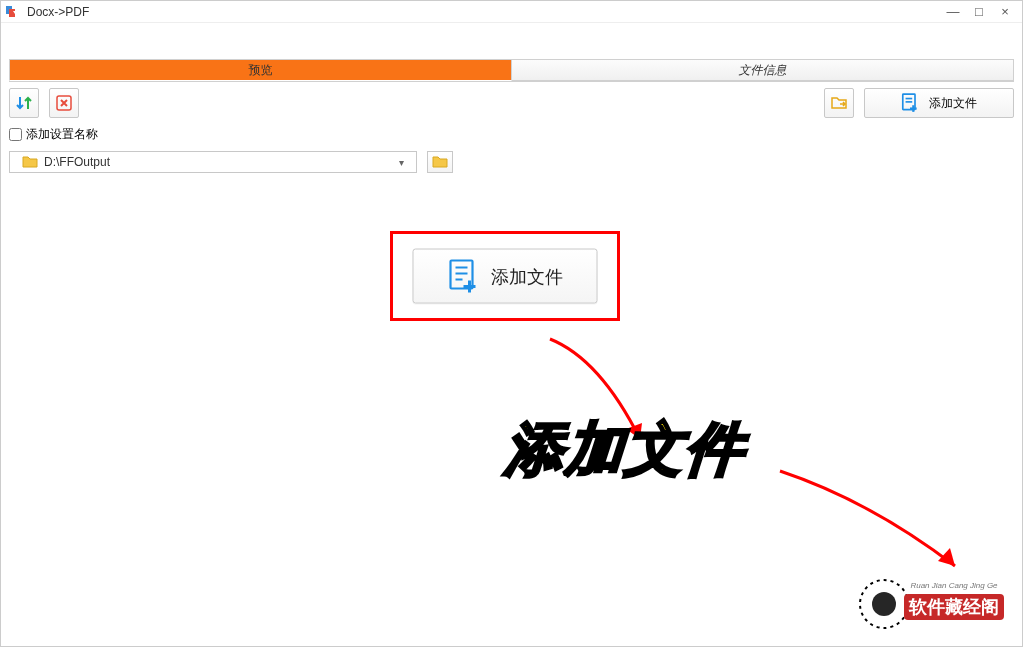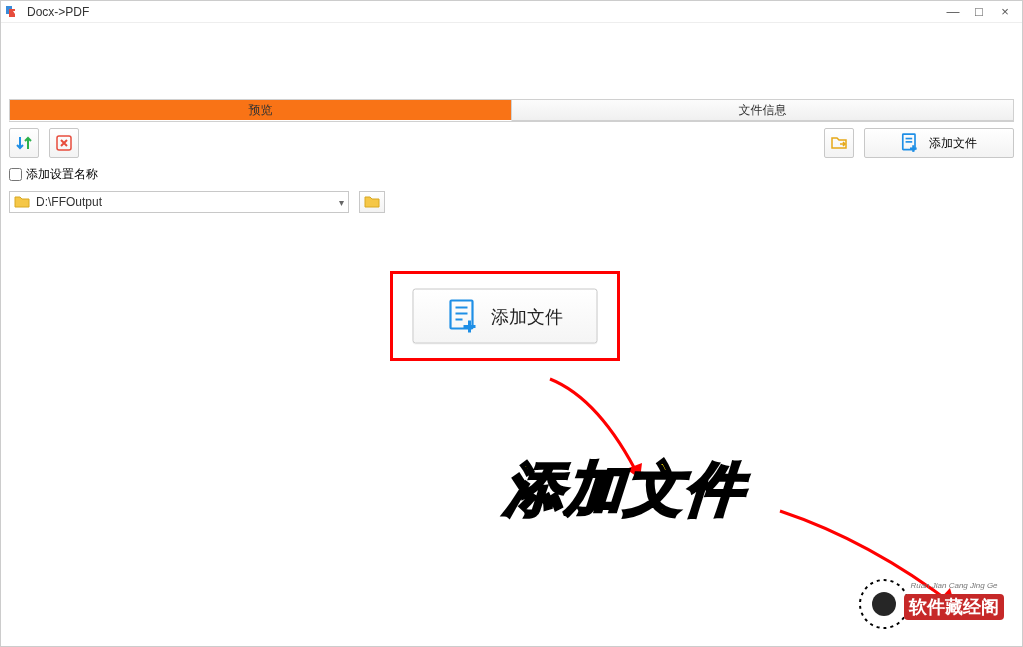--- a/index.html
+++ b/index.html
@@ -5,21 +5,21 @@
 * { box-sizing: border-box; margin: 0; padding: 0; }
 body {
   font-family: "Microsoft YaHei", "SimSun", Arial, sans-serif;
   font-size: 12px;
   background: #fff;
   width: 1023px;
   height: 647px;
   overflow: hidden;
   position: relative;
 }
-.window { width: 100%; height: 100%; display: flex; flex-direction: column; border: 1px solid #ccc; gap: 40px; }
+.window { width: 100%; height: 100%; display: flex; flex-direction: column; border: 1px solid #ccc; }
 .titlebar {
   height: 22px;
   display: flex;
   align-items: center;
   padding: 0 4px;
   background: #fff;
   border-bottom: 1px solid #eee;
 }
 .titlebar .app-icon { width: 16px; height: 16px; margin-right: 6px; }
 .titlebar .title { flex: 0 0 auto; color: #333; font-size: 12px; }
@@ -36,21 +36,21 @@
   flex: 1;
   border: 1px solid #d0d0d0;
   background: linear-gradient(#fcfcfc,#f0f0f0);
   text-align: center;
   line-height: 20px;
   font-size: 12px;
   color: #333;
   cursor: pointer;
 }
 .tab.active { border-bottom: 1px solid #fff; background: #f97316; }
-.tab + .tab { border-left: none; }
+.tab + .tab { border-left: none; font-style: italic; }
 .panel {
   flex: 1;
   border: 1px solid #d0d0d0;
   border-top: none;
   background: #fff;
   position: relative;
 }
 .add-highlight {
   position: absolute;
   left: 380px;
@@ -125,25 +125,25 @@
   border: 1px solid #c8c8c8;
   border-radius: 2px;
   background: linear-gradient(#ffffff,#f3f3f3);
   display: flex; align-items: center; justify-content: center;
   gap: 10px; cursor: pointer;
 }
 .check-row { margin-top: 8px; display: flex; align-items: center; gap: 4px; }
 .check-row input { width: 13px; height: 13px; }
 .path-row { margin-top: 8px; display: flex; align-items: center; gap: 10px; }
 .path-combo {
-  width: 340px; height: 22px;
+  width: 408px; height: 22px;
   border: 1px solid #c8c8c8;
   background: #fff;
   display: flex; align-items: center;
-  padding: 0 4px;
+  padding: 0 12px;
   cursor: pointer;
 }
 .path-combo .folder-ico { width: 16px; height: 14px; margin-right: 6px; }
 .path-combo .path-text { flex: 1; font-size: 12px; color: #333; }
 .path-combo .chev { color: #666; font-size: 10px; }
 .browse-btn {
   width: 26px; height: 22px;
   border: 1px solid #c8c8c8;
   background: linear-gradient(#ffffff,#f3f3f3);
   display: flex; align-items: center; justify-content: center;

